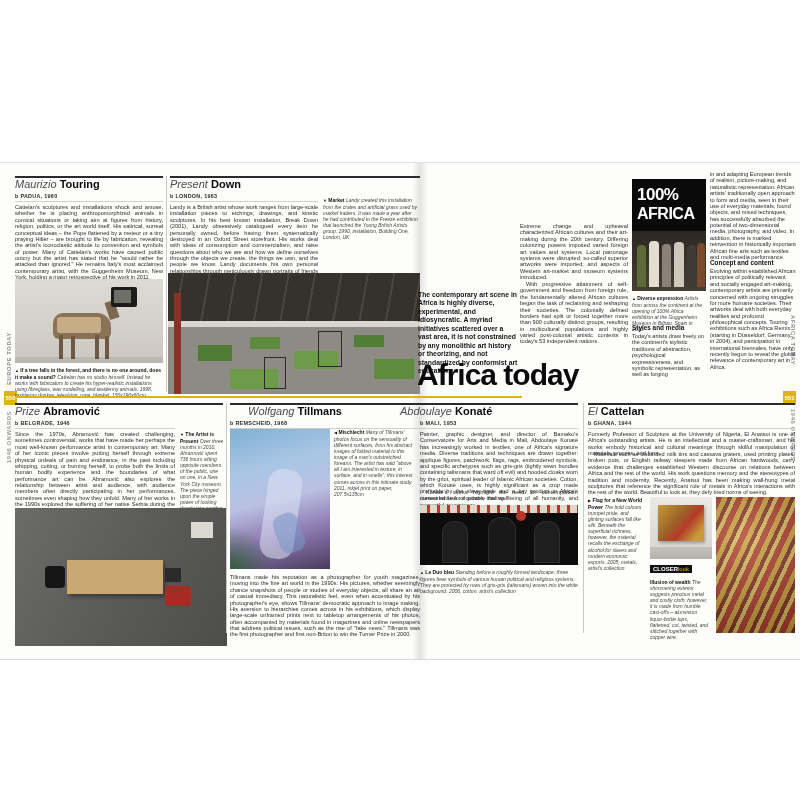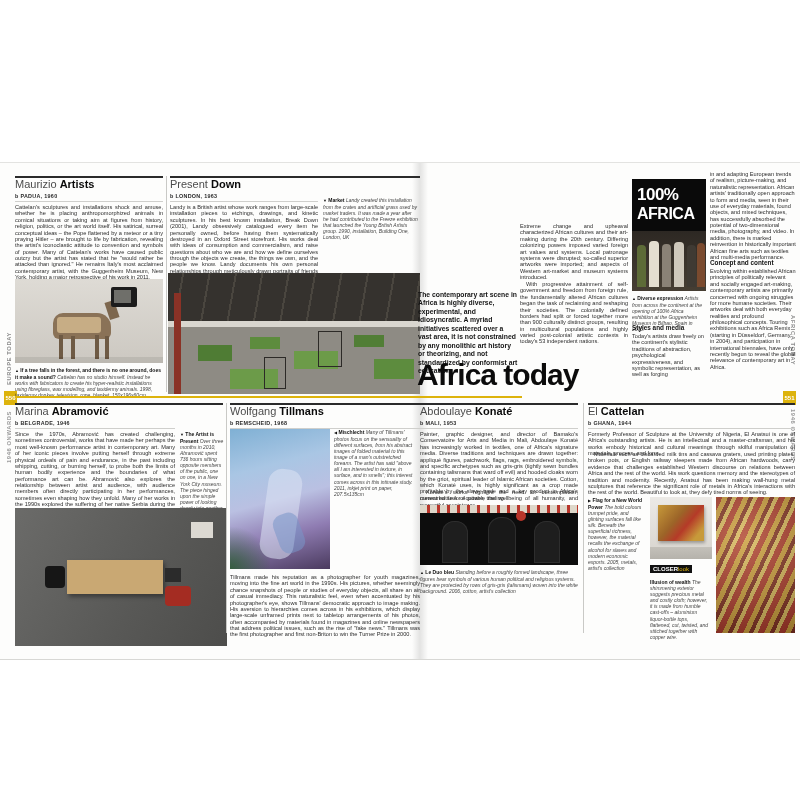--- a/index.html
+++ b/index.html
@@ -2,21 +2,21 @@
 <html><head>
 <meta charset="utf-8">
 <style>
   html,body{margin:0;padding:0;background:#ffffff;}
   body{width:800px;height:800px;position:relative;font-family:"Liberation Sans",sans-serif;-webkit-font-smoothing:antialiased;}
   .abs{position:absolute;}
   .spread{position:absolute;left:0;top:162px;width:800px;height:496px;background:#fdfdfc;border-top:1px solid #e3e3e1;border-bottom:1px solid #d8d8d5;}
   .gutter{position:absolute;left:412px;top:0;width:16px;height:100%;background:linear-gradient(90deg,rgba(0,0,0,0) 0%,rgba(0,0,0,0.10) 50%,rgba(0,0,0,0) 100%);}
   
   .head{font-size:11px;line-height:1.05;color:#000;white-space:nowrap;}
-  .head .fn{font-weight:400;color:#4c4c4c;}
+  .head .fn{font-weight:400;color:#4c4c4c;font-style:italic;}
   .head .ln{font-weight:700;color:#0a0a0a;}
   .secrule{height:1.5px;background:#2b2b2b;}
   .born{font-size:5.4px;font-weight:700;letter-spacing:.3px;color:#2a2a2a;border-bottom:1px solid #cfcfcc;padding-bottom:2px;}
   .body{font-size:5.6px;line-height:1.14;text-align:justify;color:#2c2c2c;}
   .body.ind{text-indent:6px;}
   .cap{font-size:5px;line-height:1.22;color:#3a3a3a;text-align:left;}
   .cap .mk{color:#111;font-size:4px;}
   .cap .t{font-weight:700;color:#111;}
   .cap .x{font-style:italic;color:#444;}
   .subhead{font-size:6.4px;font-weight:700;color:#111;}
@@ -40,21 +40,21 @@
   <div class="abs pagetab yellow" style="left:4px;top:228px;">550</div>
   <div class="abs vup" style="left:6px;top:300px;color:#9a9a9a;">1946 ONWARDS</div>
 
   <div class="abs vdown" style="left:796px;top:152px;">AFRICA TODAY</div>
   <div class="abs pagetab yellow" style="left:783px;top:228px;">551</div>
   <div class="abs vdown" style="left:796px;top:246px;color:#9a9a9a;">1946 ONWARDS</div>
 
   <div class="abs secrule" style="left:15px;top:13px;width:148px;"></div>
   <div class="abs head" style="left:15px;top:16px;">
     <span class="fn">Maurizio</span>
-    <span class="ln">Artists</span>
+    <span class="ln">Touring</span>
   </div>
   <div class="abs born" style="left:15px;top:30px;width:148px;">b PADUA, 1960</div>
   <div class="abs body" style="left:15px;top:41px;width:148px;">Cattelan's sculptures and installations shock and amuse, whether he is placing anthropomorphized animals in comical situations or taking aim at figures from history, religion, politics, or the art world itself. His satirical, surreal conceptual ideas – the Pope flattened by a meteor or a tiny praying Hitler – are brought to life by fabrication, revealing the artist's iconoclastic attitude to convention and symbols of power. Many of Cattelan's works have caused public outcry but the artist has stated that he "would rather be attacked than ignored." He remains Italy's most acclaimed contemporary artist, with the Guggenheim Museum, New York, holding a major retrospective of his work in 2011.</div>
 
   <div class="abs ph" style="left:15px;top:116px;width:148px;height:84px;background:linear-gradient(#dedbd5,#ccc8c1);">
     <div class="abs" style="left:38px;top:34px;width:58px;height:26px;background:#8a7257;border-radius:10px 14px 6px 6px;"></div>
     <div class="abs" style="left:42px;top:38px;width:44px;height:16px;background:#c7ad85;border-radius:3px;"></div>
     <div class="abs" style="left:44px;top:56px;width:4px;height:24px;background:#6e5a44;"></div>
     <div class="abs" style="left:56px;top:57px;width:4px;height:23px;background:#6e5a44;"></div>
     <div class="abs" style="left:80px;top:56px;width:4px;height:24px;background:#6e5a44;"></div>
@@ -96,21 +96,21 @@
     <div class="abs" style="left:206px;top:86px;width:40px;height:20px;background:#5d8c3e;"></div>
     <div class="abs" style="left:62px;top:96px;width:48px;height:20px;background:#6c9b49;"></div>
     <div class="abs" style="left:150px;top:58px;width:22px;height:34px;background:transparent;border:1px solid #2c2a27;"></div>
     <div class="abs" style="left:96px;top:84px;width:20px;height:30px;background:transparent;border:1px solid #2c2a27;"></div>
   </div>
 
   <div class="abs yellow" style="left:15px;top:233px;width:405px;height:2px;"></div>
 
   <div class="abs secrule" style="left:15px;top:240px;width:208px;"></div>
   <div class="abs head" style="left:15px;top:243px;">
-    <span class="fn">Marina</span>
+    <span class="fn">Prize</span>
     <span class="ln">Abramović</span>
   </div>
   <div class="abs born" style="left:15px;top:257px;width:160px;">b BELGRADE, 1946</div>
   <div class="abs body" style="left:15px;top:268px;width:160px;">Since the 1970s, Abramović has created challenging, sometimes controversial, works that have made her perhaps the most well-known performance artist in contemporary art. Many of her iconic pieces involve putting herself through extreme physical ordeals of pain and endurance, in the past including whipping, cutting, or burning herself, to probe both the limits of human bodily experience and the boundaries of what performance art can be. Abramović also explores the relationship between artist and audience, with audience members often directly participating in her performances, sometimes even shaping how they unfold. Many of her works in the 1990s explored the suffering of her native Serbia during the Yugoslav Wars, and in recent years major museum shows have brought her work, and performance art in general, into the mainstream.</div>
   <div class="abs cap" style="left:180px;top:268px;width:44px;">
     <span class="mk">▼</span>
     <span class="t">The Artist is Present</span>
     <span class="x">Over three months in 2010, Abramović spent 736 hours sitting opposite members of the public, one on one, in a New York City museum. The piece hinged upon the simple power of looking deeply into another person's eyes. 2010, performance, MoMA, New York, US</span>
   </div>
 
@@ -118,21 +118,21 @@
     <div class="abs" style="left:52px;top:52px;width:96px;height:34px;background:#c9a873;box-shadow:2px 3px 4px rgba(0,0,0,0.35);"></div>
     <div class="abs" style="left:30px;top:58px;width:20px;height:22px;background:#161616;border-radius:4px;"></div>
     <div class="abs" style="left:150px;top:78px;width:26px;height:20px;background:#a42c22;border-radius:4px;"></div>
     <div class="abs" style="left:150px;top:60px;width:16px;height:14px;background:#2b2b2b;"></div>
     <div class="abs" style="left:176px;top:14px;width:22px;height:16px;background:#dcd9d2;"></div>
   </div>
 
   <div class="abs vrule" style="left:226px;top:240px;height:230px;"></div>
 
   <div class="abs secrule" style="left:230px;top:240px;width:190px;"></div>
-  <div class="abs head" style="left:230px;top:243px;">
+  <div class="abs head" style="left:248px;top:243px;">
     <span class="fn">Wolfgang</span>
     <span class="ln">Tillmans</span>
   </div>
   <div class="abs born" style="left:230px;top:257px;width:190px;">b REMSCHEID, 1968</div>
 
   <div class="abs ph" style="left:230px;top:266px;width:100px;height:140px;background:linear-gradient(165deg,#7fb0d4 0%,#a9c6e4 28%,#bac0e2 50%,#8f7cb2 72%,#4a3a5e 100%);">
     <div class="abs" style="left:0;bottom:0;width:40px;height:46px;background:radial-gradient(circle at 0% 100%,rgba(46,94,54,0.9),rgba(46,94,54,0) 70%);"></div>
     <div class="abs" style="left:34px;top:40px;width:34px;height:90px;background:rgba(220,228,244,0.55);border-radius:14px;transform:rotate(8deg);"></div>
     <div class="abs" style="left:46px;top:84px;width:26px;height:40px;background:rgba(120,150,200,0.55);border-radius:10px;transform:rotate(-20deg);"></div>
   </div>
@@ -169,21 +169,21 @@
   <div class="abs body" style="left:710px;top:8px;width:86px;text-align:left;">in and adapting European trends of realism, picture-making, and naturalistic representation. African artists' traditionally open approach to form and media, seen in their use of everyday materials, found objects, and mixed techniques, has successfully absorbed the potential of two-dimensional media, photography, and video. In addition, there is marked reinvention in historically important African fine arts such as textiles and multi-media performance.</div>
   <div class="abs subhead" style="left:710px;top:96px;">Concept and content</div>
   <div class="abs body" style="left:710px;top:105px;width:86px;text-align:left;">Evolving within established African principles of politically relevant and socially engaged art-making, contemporary artists are primarily concerned with ongoing struggles for more humane societies. Their artworks deal with both everyday realities and profound philosophical concepts. Touring exhibitions such as Africa Remix (starting in Düsseldorf, Germany, in 2004), and participation in international biennales, have only recently begun to reveal the global relevance of contemporary art in Africa.</div>
 
   <div class="abs pull" style="left:418px;top:128px;width:100px;">The contemporary art scene in Africa is highly diverse, experimental, and idiosyncratic. A myriad initiatives scattered over a vast area, it is not constrained by any monolithic art history or theorizing, and not standardized by conformist art education.</div>
 
   <div class="abs bigtitle" style="left:417px;top:195px;">Africa today</div>
   <div class="abs yellow" style="left:418px;top:233px;width:104px;height:2px;"></div>
 
   <div class="abs secrule" style="left:420px;top:240px;width:158px;"></div>
-  <div class="abs head" style="left:420px;top:243px;">
+  <div class="abs head" style="left:400px;top:243px;">
     <span class="fn">Abdoulaye</span>
     <span class="ln">Konaté</span>
   </div>
   <div class="abs born" style="left:420px;top:257px;width:158px;">b MALI, 1953</div>
   <div class="abs body" style="left:420px;top:268px;width:158px;">Painter, graphic designer, and director of Bamako's Conservatoire for Arts and Media in Mali, Abdoulaye Konaté has increasingly worked in textiles, one of Africa's signature media. Diverse traditions and techniques are drawn together: appliqué figures, patchwork, flags, rags, embroidered symbols, and specific archetypes such as gris-gris (tightly sewn bundles containing talismans that ward off evil) and hooded cloaks worn by the griot, spiritual leader of Islamic African societies. Cotton, which Konaté uses, is highly significant as a crop made profitable by the slave trade and a key product in Africa's current battle for equitable trading.</div>
   <div class="abs body ind" style="left:420px;top:326px;width:158px;">Konaté's works highlight the need for contemplation, measured use of power, the wellbeing of all humanity, and respectful coexistence.</div>
 
   <div class="abs ph" style="left:420px;top:342px;width:158px;height:60px;background:#0d0d0d;">
     <div class="abs" style="left:0;top:0;width:100%;height:8px;background:repeating-linear-gradient(90deg,#ded8ca 0 7px,#b8352a 7px 10px);"></div>
     <div class="abs" style="left:22px;top:16px;width:26px;height:42px;background:#1e1e1e;border-radius:12px 12px 0 0;box-shadow:inset 0 0 0 1px #2e2e2e;"></div>

